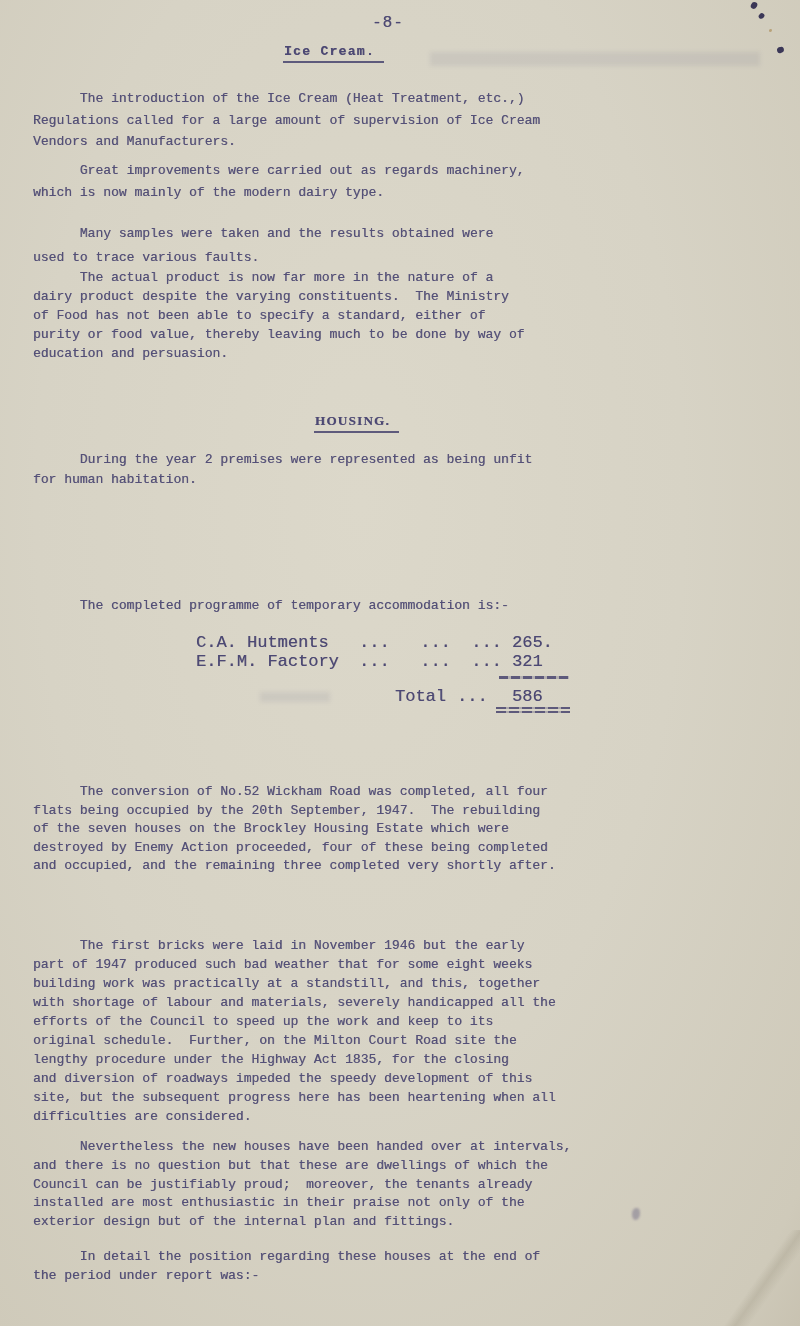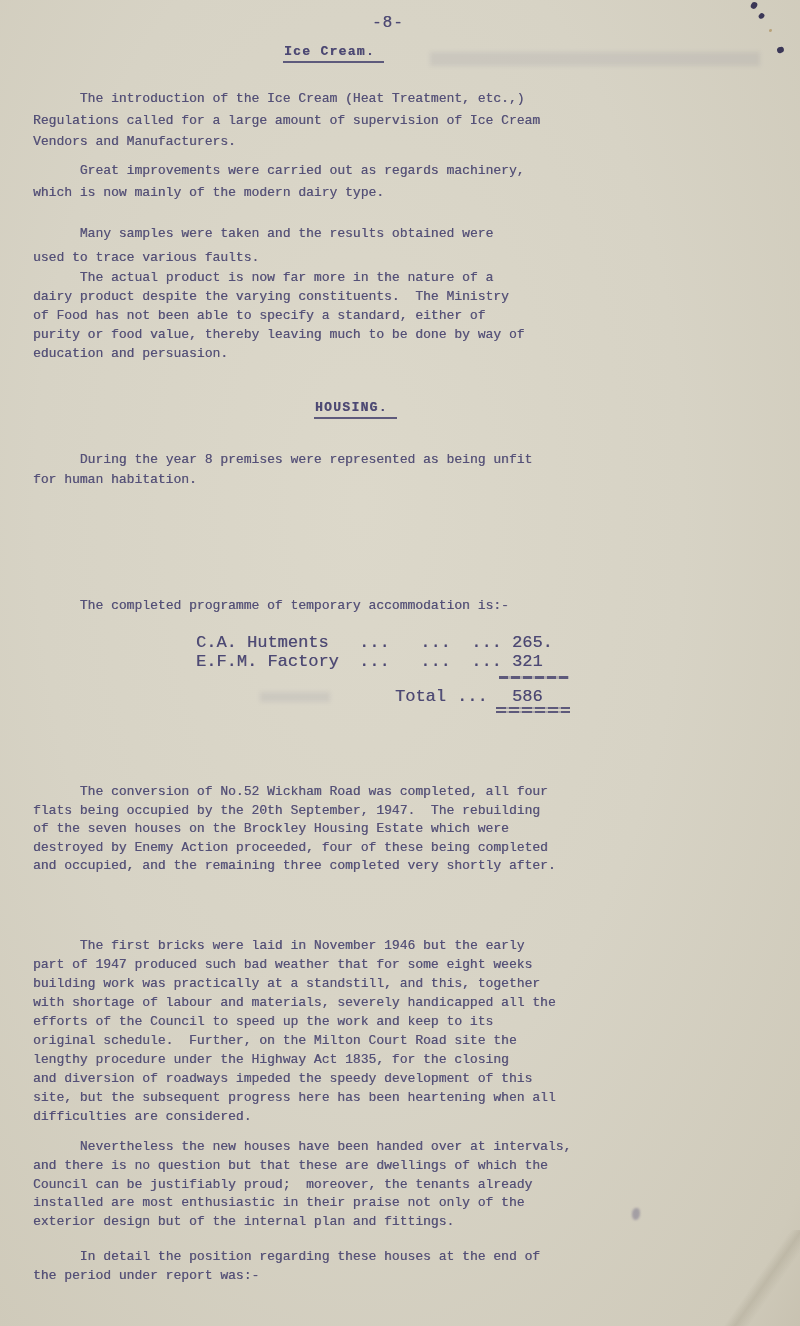--- a/index.html
+++ b/index.html
@@ -83,23 +83,23 @@
   <div class="para ink" style="top:160px;line-height:21.5px;">      Great improvements were carried out as regards machinery,
 which is now mainly of the modern dairy type.</div>
   <div class="para ink" style="top:222px;line-height:24px;">      Many samples were taken and the results obtained were
 used to trace various faults.</div>
   <div class="para ink" style="top:268px;line-height:19px;">      The actual product is now far more in the nature of a
 dairy product despite the varying constituents.  The Ministry
 of Food has not been able to specify a standard, either of
 purity or food value, thereby leaving much to be done by way of
 education and persuasion.</div>
 
-  <div class="heading ink" style="left:314px;top:400px;">HOUSING.</div>
+  <div class="heading ink" style="left:314px;top:413px;font-family:Liberation Serif, serif;">HOUSING.</div>
 
-  <div class="para ink" style="top:450px;line-height:20px;">      During the year 8 premises were represented as being unfit
+  <div class="para ink" style="top:450px;line-height:20px;">      During the year 2 premises were represented as being unfit
 for human habitation.</div>
   <div class="para ink" style="top:596px;line-height:19px;">      The completed programme of temporary accommodation is:-</div>
 
   <div class="trow ink" style="top:633px;">
     <span class="tlabel">C.A. Hutments</span>
     <span class="tleader">...   ...  ...</span>
     <span class="tvalue">265.</span>
   </div>
   <div class="trow ink" style="top:652px;">
     <span class="tlabel">E.F.M. Factory</span>

